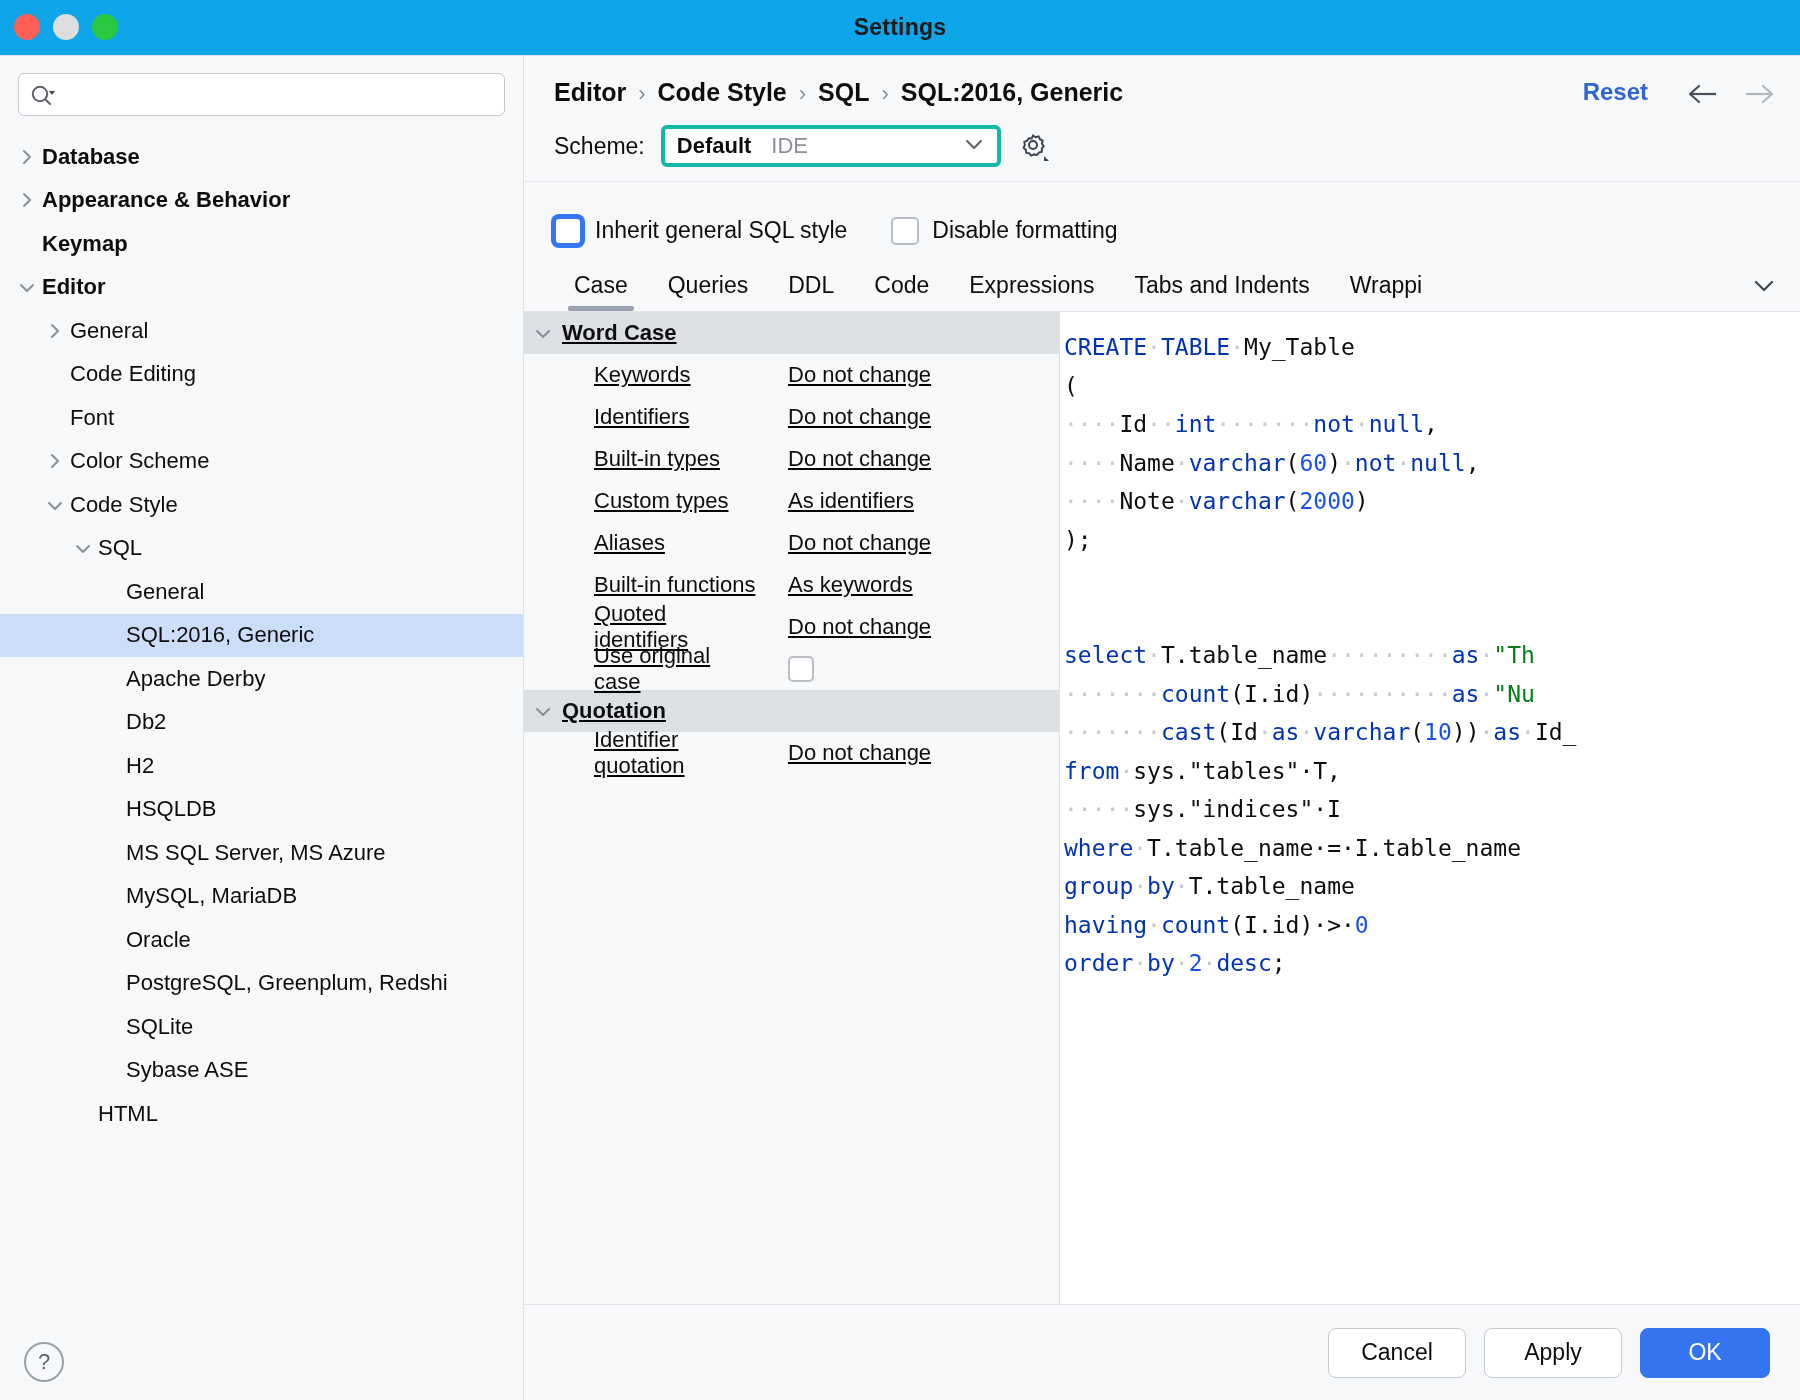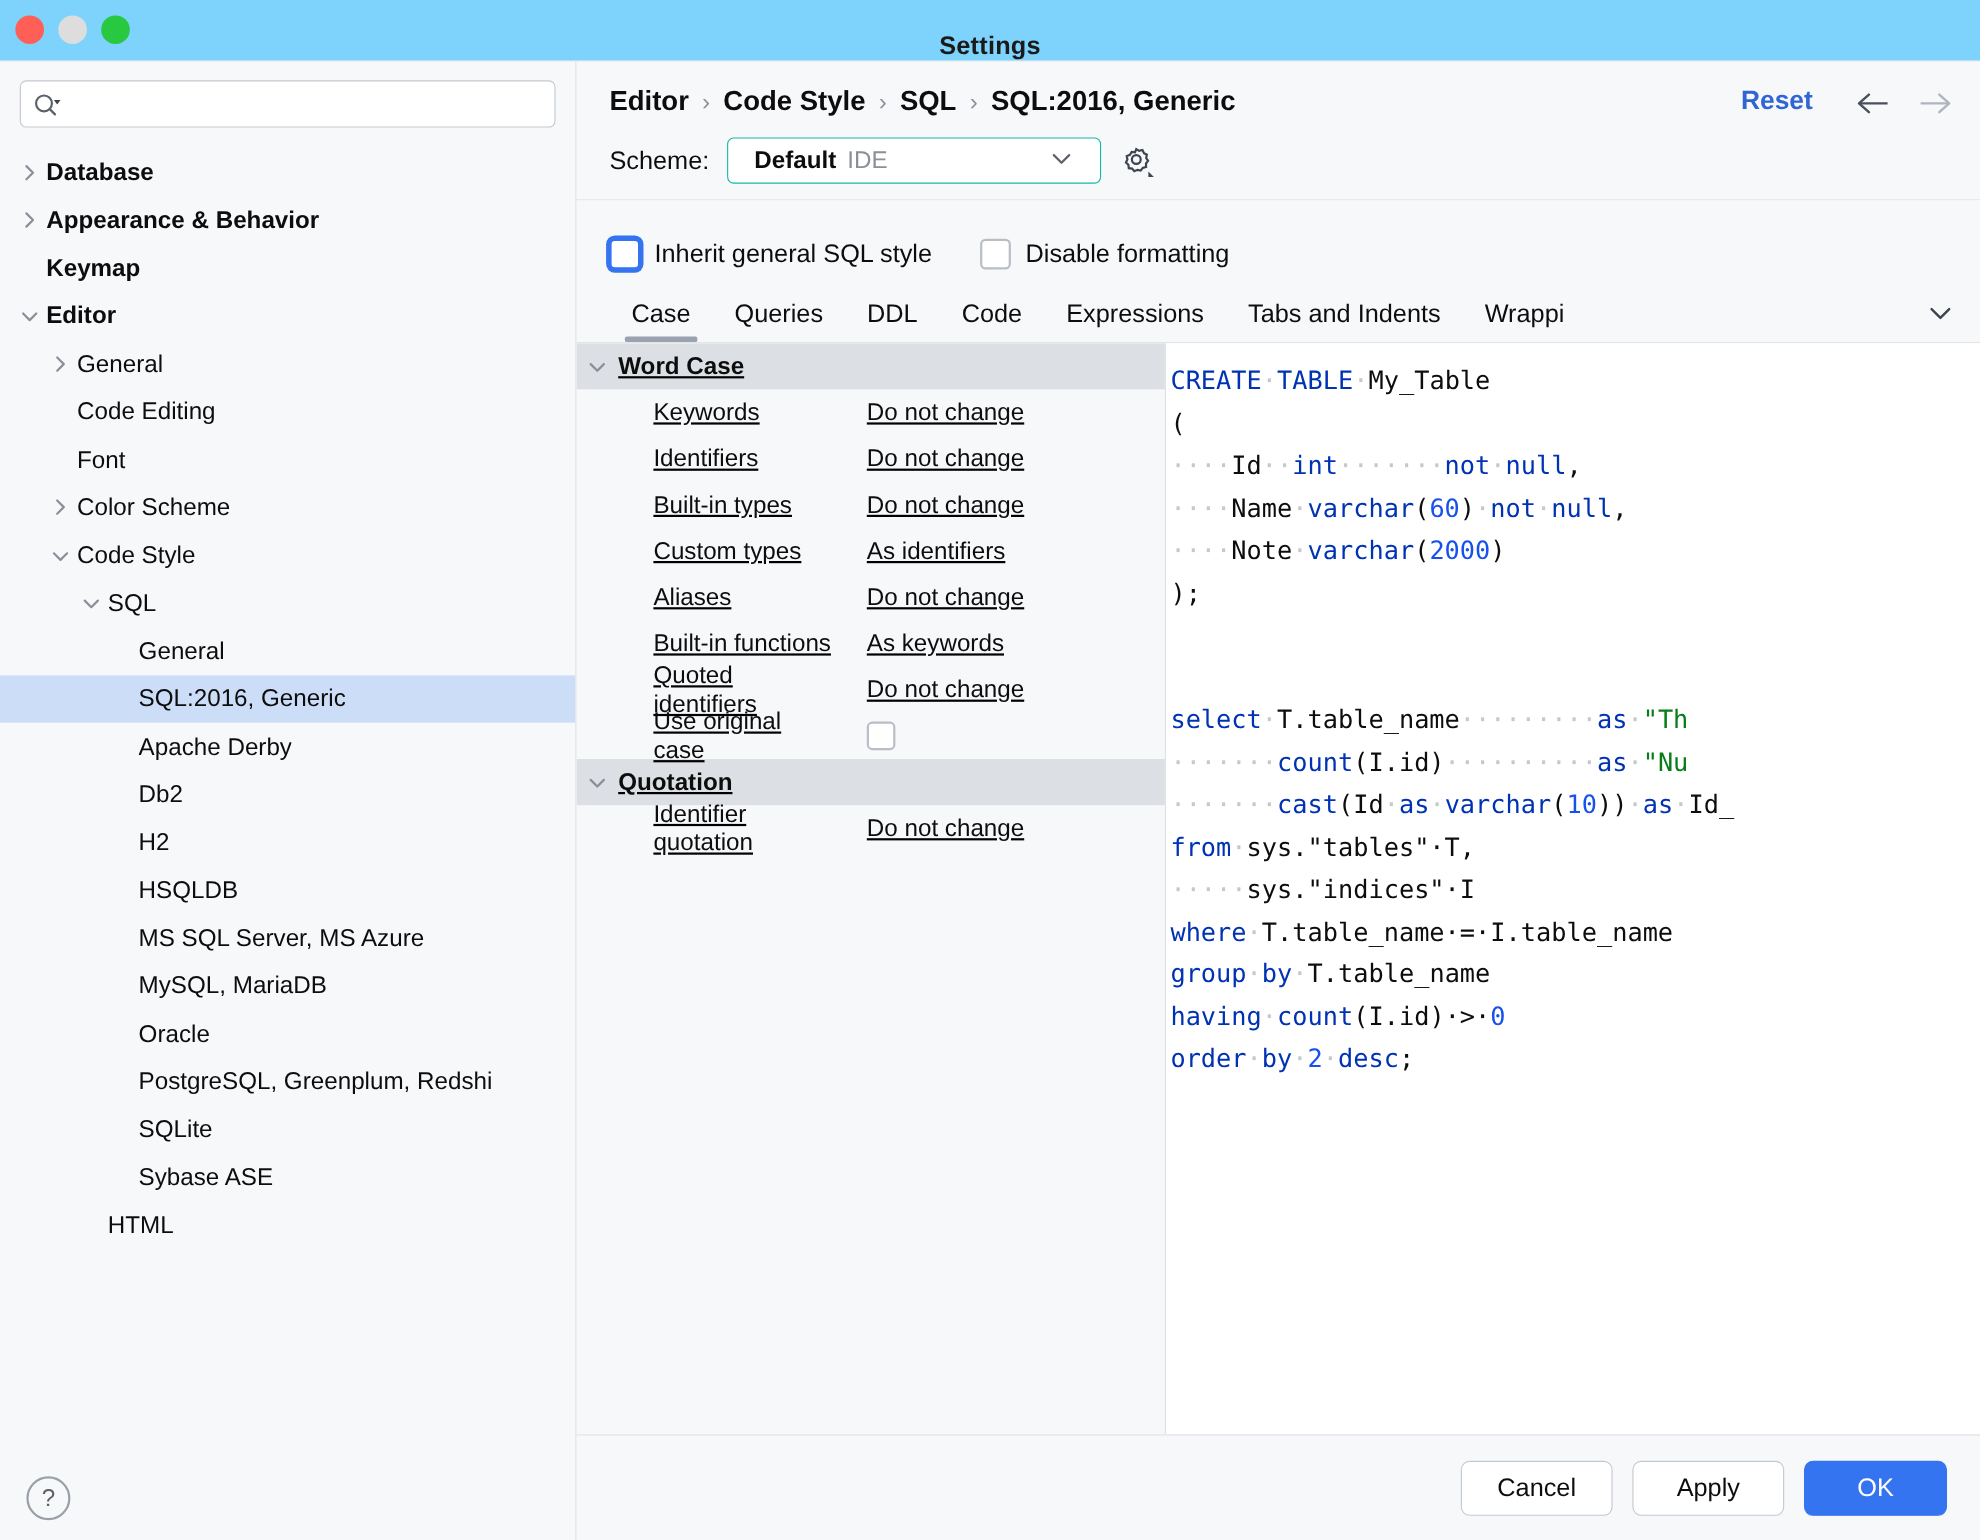--- a/index.html
+++ b/index.html
@@ -14,22 +14,22 @@
     width: 1800px; height: 1400px;
     background: #f7f8fa;
     display: flex; flex-direction: column;
   }
 
   
   .titlebar {
     position: relative;
     height: 55px;
     flex: 0 0 55px;
-    background: #7dd3fc;
-    display: flex; align-items: flex-end; justify-content: center;
+    background: #0ea5e9;
+    display: flex; align-items: center; justify-content: center;
   }
   .traffic {
     position: absolute; left: 14px; top: 14px;
     display: flex; gap: 13px;
   }
   .dot { width: 26px; height: 26px; border-radius: 50%; }
   .dot.red    { background: #ff5f57; }
   .dot.yellow { background: #dddddd; }
   .dot.green  { background: #28c840; }
   .win-title {
@@ -126,23 +126,23 @@
   .nav-arrow { width: 34px; height: 24px; }
 
   .scheme-row {
     display: flex; align-items: center;
     padding: 18px 30px 0 30px;
     gap: 16px;
   }
   .scheme-label { font-size: 23px; color: #0d0d0d; }
   .scheme-select {
     width: 340px; height: 42px;
-    background: #fff; border: 1px solid #14b8a6; border-radius: 6px;
-    display: flex; align-items: center; padding: 0 24px;
-    gap: 10px;
+    background: #fff; border: 4px solid #14b8a6; border-radius: 6px;
+    display: flex; align-items: center; padding: 0 12px;
+    gap: 20px;
   }
   .scheme-name { font-size: 22px; font-weight: bold; color: #0d0d0d; }
   .scheme-sub  { font-size: 22px; color: #8b9098; }
   .chev-down { margin-left: auto; color: #5d6169; }
   .gear-btn { width: 34px; height: 34px; color: #3f4450; }
 
   .setfrom-row {
     display: flex; justify-content: flex-end;
     padding: 6px 30px 0 0;
   }

